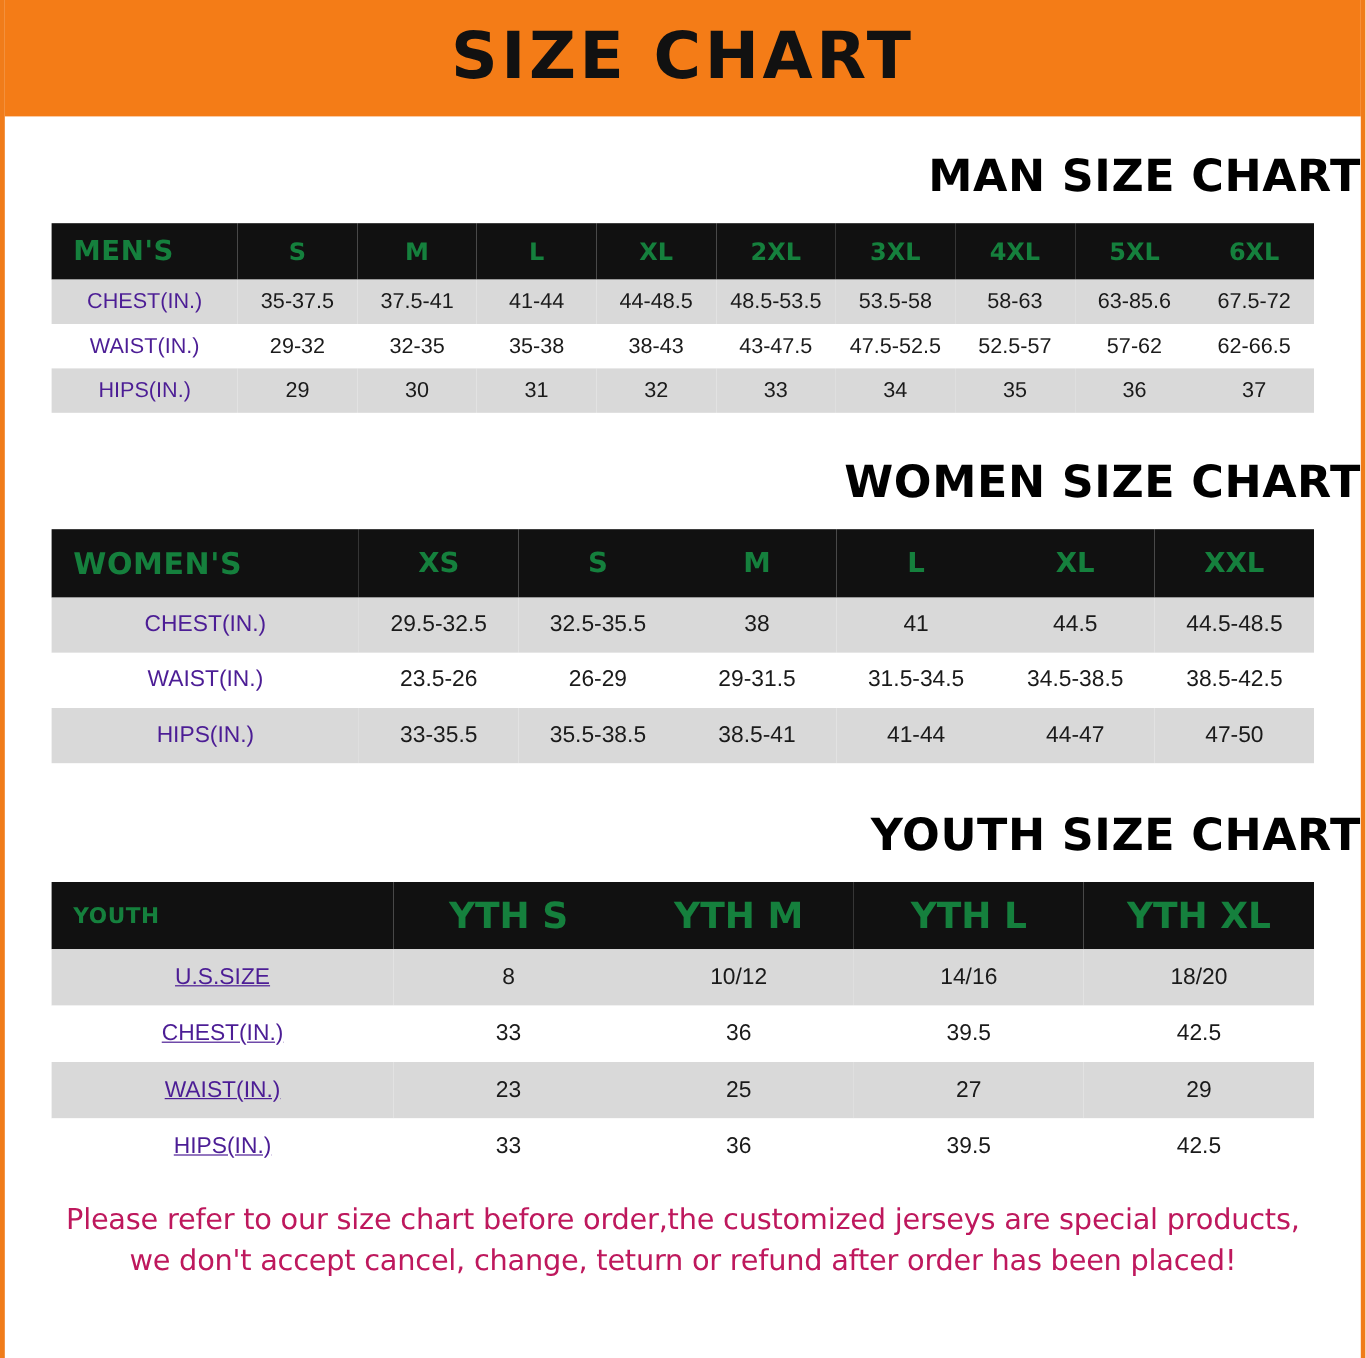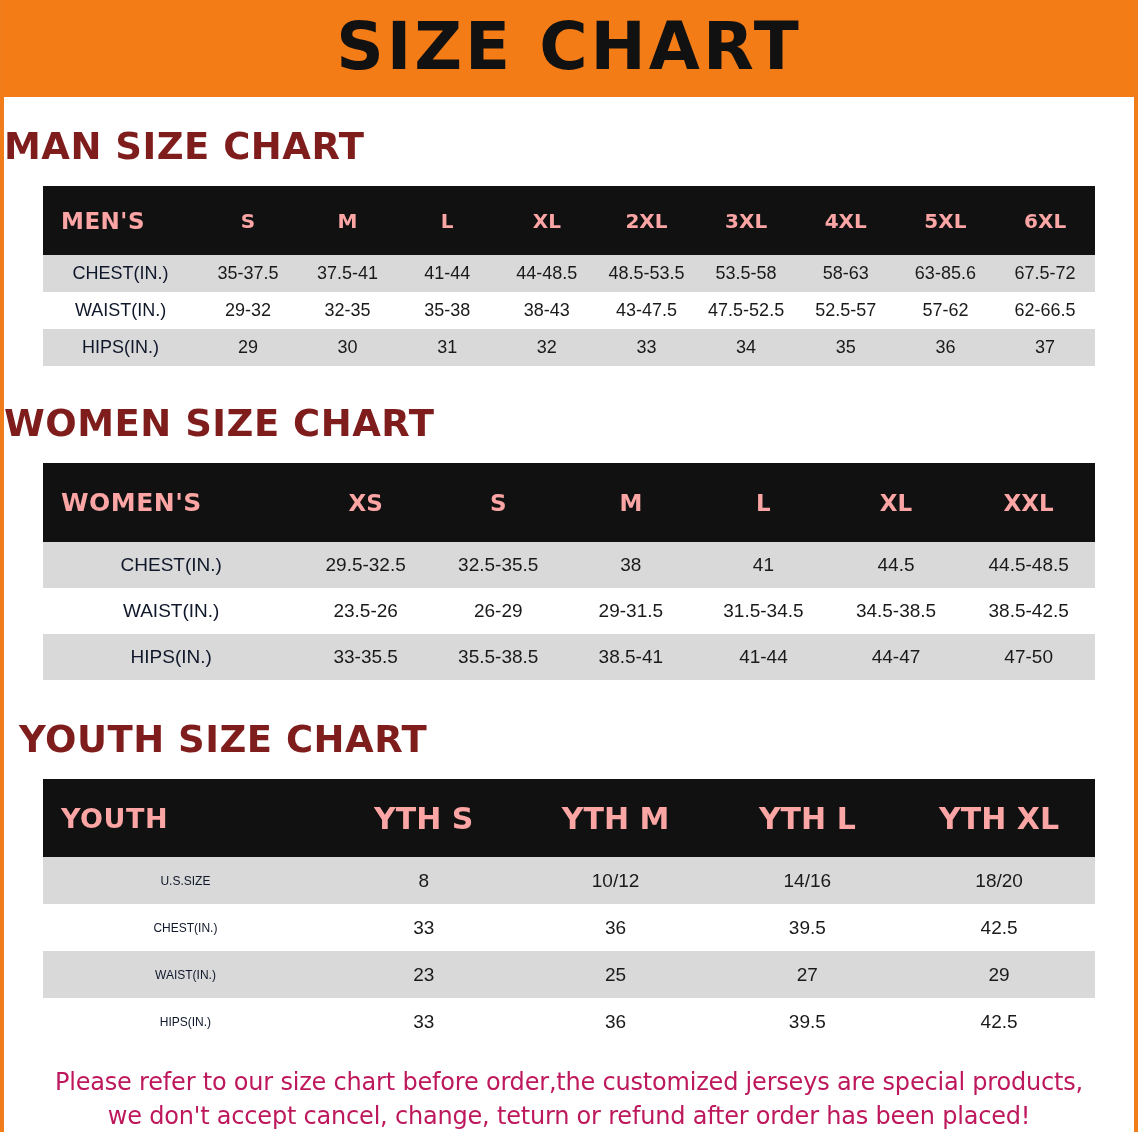--- a/index.html
+++ b/index.html
@@ -27,54 +27,54 @@
     height: 97px;
     background: #f47c17;
     display: flex;
     align-items: center;
     justify-content: center;
     position: relative;
   }
   .banner-title {
     font-family: "DejaVu Sans", sans-serif;
     font-weight: bold;
-    font-size: 66px;
+    font-size: 54px;
     letter-spacing: 3px;
     color: #111111;
     line-height: 1;
     margin-top: -4px;
   }
   
   .section-title {
-    text-align: left;
+    text-align: right;
     font-family: "DejaVu Sans", sans-serif;
     font-weight: bold;
-    color: #7f1d1d;
+    color: #000000;
     letter-spacing: 0.5px;
   }
   .title-man   { font-size: 37px; margin-top: 28px; }
   .title-women { font-size: 37px; margin-top: 36px; }
   .title-youth { font-size: 37px; margin-top: 38px; padding-left: 15px; }
 
   
   table {
     border-collapse: collapse;
     table-layout: fixed;
     margin: 0 auto;
   }
   .tbl {
     width: 1052px;
     margin-top: 18px;
   }
   .tbl thead th {
     background: #111111;
-    color: #fca5a5;
+    color: #15803d;
     font-family: "DejaVu Sans", sans-serif;
     font-weight: bold;
-    padding: 11px;
+    padding: 0;
     height: 47px;
     vertical-align: middle;
     font-size: 20px;
   }
   .tbl thead th.rowhead {
     text-align: left;
     padding-left: 18px;
     font-size: 23px;
     letter-spacing: 0.5px;
   }
@@ -82,42 +82,42 @@
     height: 35px;
     font-size: 18px;
     color: #1a1a1a;
     text-align: center;
     vertical-align: middle;
     font-family: "Liberation Sans", sans-serif;
   }
   .tbl tbody td.rowhead {
     text-align: center;
     font-size: 18px;
-    color: #0f172a;
+    color: #4c1d95;
   }
   .row-shade td { background: #d9d9d9; }
   .row-plain td { background: #ffffff; }
 
   
   .men col.c0 { width: 155px; }
   .men col.cx { width: 99.6px; }
 
   
   .women thead th { height: 57px; font-size: 23px; }
   .women thead th.rowhead { font-size: 25px; }
   .women tbody td { height: 44px; font-size: 19px; }
   .women tbody td.rowhead { font-size: 19px; }
   .women col.c0 { width: 232px; }
   .women col.cx { width: 120px; }
 
   
   .youth thead th { height: 56px; font-size: 30px; }
-  .youth thead th.rowhead { font-size: 27px; }
+  .youth thead th.rowhead { font-size: 18px; }
   .youth tbody td { height: 45px; font-size: 19px; }
-  .youth tbody td.rowhead { font-size: 12px; }
+  .youth tbody td.rowhead { font-size: 19px; text-decoration: underline; }
   .youth col.c0 { width: 260px; }
   .youth col.cx { width: 175px; }
 
   
   .note {
     color: #be185d;
     font-family: "DejaVu Sans", sans-serif;
     font-size: 24px;
     line-height: 1.42;
     text-align: center;

